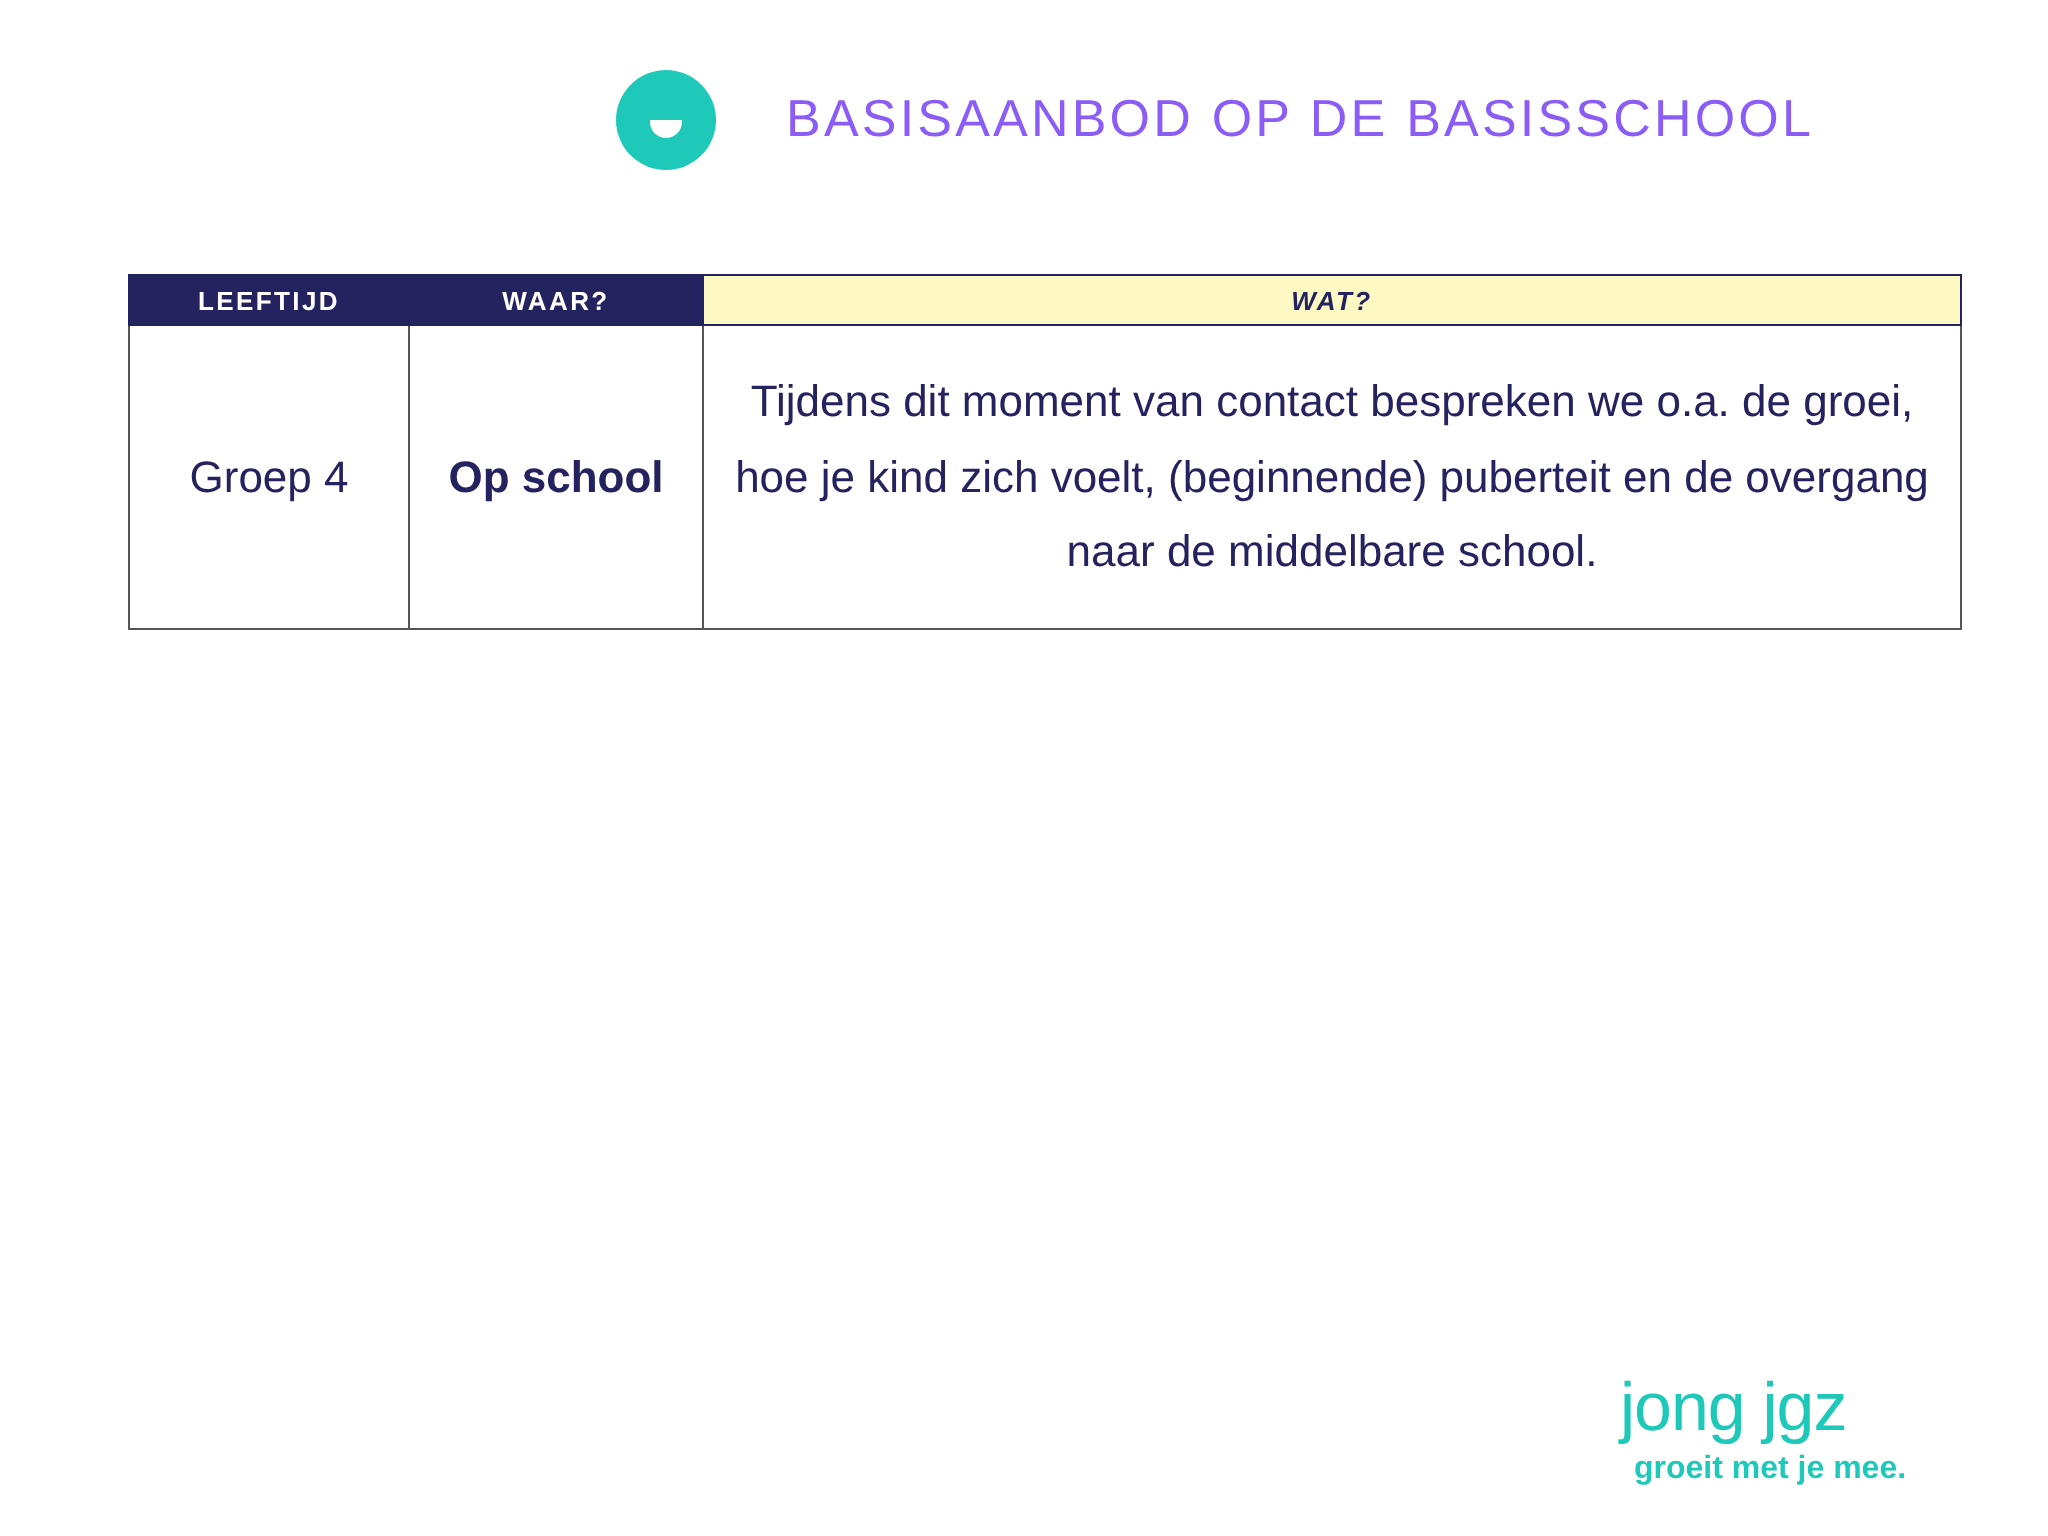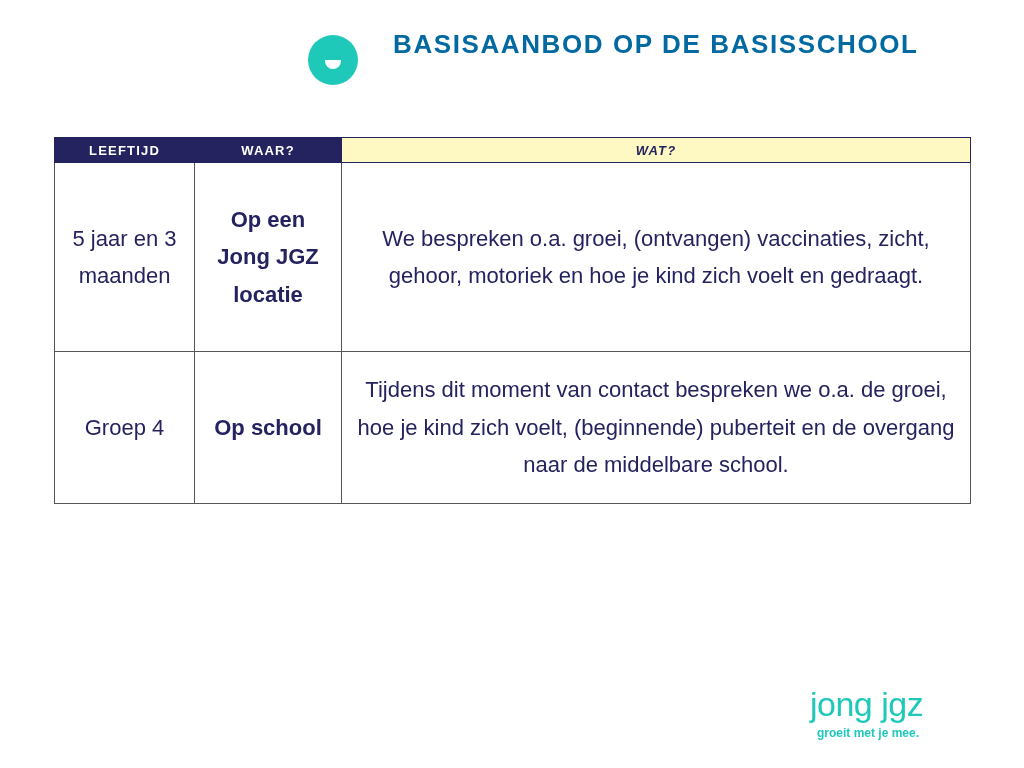--- a/index.html
+++ b/index.html
@@ -9,44 +9,44 @@
   }
   .logo-circle {
     position: absolute; left: 308px; top: 35px; width: 50px; height: 50px; border-radius: 50%;
     background: #1fc9b9;
   }
   .logo-circle .smile {
     position: absolute; left: 17px; top: 25px; width: 16px; height: 9px; background: #ffffff;
     border-radius: 0 0 9px 9px;
   }
   .title {
-    position: absolute; left: 393px; top: 29px; font-size: 26px; font-weight: bold;
-    letter-spacing: 1.6px; color: #0369a1; white-space: nowrap;
+    position: absolute; left: 393px; top: 44px; font-size: 26px; font-weight: normal;
+    letter-spacing: 1.6px; color: #8b5cf6; white-space: nowrap;
   }
   table {
-    position: absolute; left: 54px; top: 137px; width: 917px; border-collapse: collapse;
+    position: absolute; left: 64px; top: 137px; width: 917px; border-collapse: collapse;
     table-layout: fixed;
   }
   th {
     height: 24px; font-size: 13px; font-weight: bold; letter-spacing: 1.2px;
     border: 1px solid #23235f; padding: 0;
   }
   th.dark { background: #25235f; color: #ffffff; }
   th.light { background: #fef9c3; color: #25235f; font-style: italic; }
   td { border: 1px solid #555; text-align: center; vertical-align: middle; font-size: 22px; line-height: 37.5px; color: #25235f; padding: 0 8px; }
   td.bold { font-weight: bold; }
   .r1 td { height: 188px; }
   .r2 td { height: 151px; }
   .r3 td { height: 151px; text-align: center; }
   .brand {
     position: absolute; left: 810px; top: 685px; font-size: 34px; font-weight: normal; color: #1fc9b9;
     letter-spacing: -0.5px;
   }
   .tagline {
-    position: absolute; left: 817px; top: 726px; font-size: 12px; font-weight: bold; color: #1fc9b9;
+    position: absolute; left: 817px; top: 726px; font-size: 16px; font-weight: bold; color: #1fc9b9;
   }
 </style>
 </head>
 <body>
 
 <div class="logo-circle">
     <div class="smile"></div>
   </div>
 <div class="title">BASISAANBOD OP DE BASISSCHOOL</div>
 
@@ -57,25 +57,20 @@
       <col>
     </colgroup>
   <thead>
     <tr>
       <th class="dark">LEEFTIJD</th>
       <th class="dark">WAAR?</th>
       <th class="light">WAT?</th>
     </tr>
   </thead>
   <tbody>
-    <tr class="r1">
-      <td>5 jaar en 3 maanden</td>
-      <td class="bold">Op een Jong JGZ locatie</td>
-      <td>We bespreken o.a. groei, (ontvangen) vaccinaties, zicht, gehoor, motoriek en hoe je kind zich voelt en gedraagt.</td>
-    </tr>
     <tr class="r3">
       <td>Groep 4</td>
       <td class="bold">Op school</td>
       <td>Tijdens dit moment van contact bespreken we o.a. de groei, hoe je kind zich voelt, (beginnende) puberteit en de overgang naar de middelbare school.</td>
     </tr>
   </tbody>
 </table>
 
 <div class="brand">jong jgz</div>
 <div class="tagline">groeit met je mee.</div>

